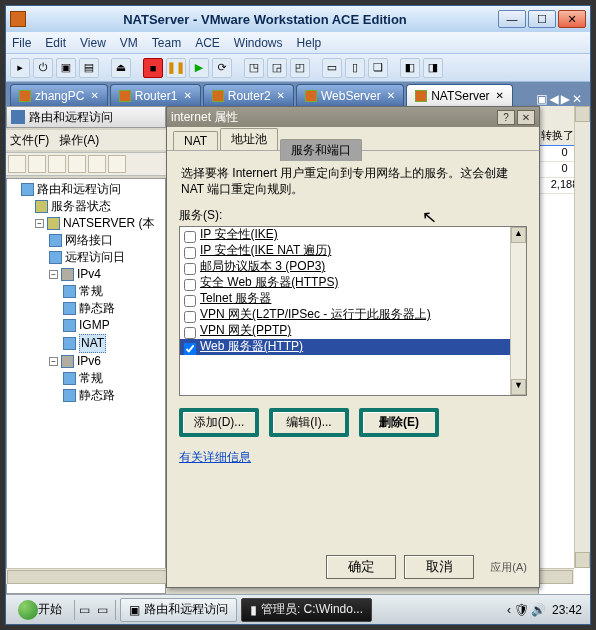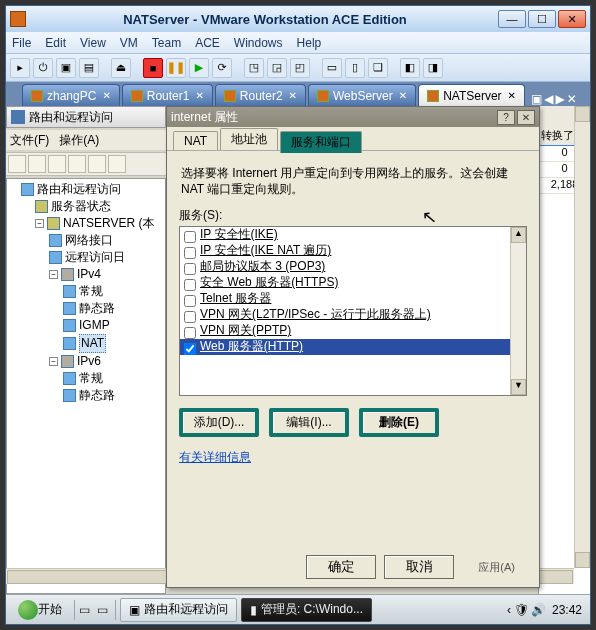--- a/index.html
+++ b/index.html
@@ -14,21 +14,21 @@
   .winbtn { width:28px;height:18px;border:1px solid #5f84b8; background:linear-gradient(#ecf3fb,#c3d7ee); border-radius:2px; display:flex;align-items:center;justify-content:center;font-size:11px;}
   .winbtn.close{ background:linear-gradient(#f7b9a4,#e86648); border-color:#a43a1e;}
   .menubar { height:22px; background:linear-gradient(#f1f6fd,#dde9f7); display:flex; align-items:center; padding:0 6px; gap:14px; border-bottom:1px solid #aac3e2;}
   .menubar span{ color:#1b3a66; }
   .toolbar { height:28px; background:linear-gradient(#e8f0fb,#cfe0f2); display:flex; align-items:center; padding:0 4px; gap:3px; border-bottom:1px solid #9eb9da;}
   .tbtn{ width:20px;height:20px; border:1px solid #b6c9e0; background:#e2ecf7; border-radius:2px; display:inline-flex;align-items:center;justify-content:center;font-size:11px;}
   .tsep{ width:6px;}
   .tbtn.red{background:#e33; border-color:#a00;}
   .tbtn.orange{color:#d68b00;font-weight:bold;}
   .tbtn.green{color:#0a0;}
-  .tabs { height:24px; background:#6f8bb1; display:flex; align-items:flex-end; padding:0 16px; gap:2px;}
+  .tabs { height:24px; background:#6f8bb1; display:flex; align-items:flex-end; padding:0 4px; gap:2px;}
   .tab{ height:22px; padding:2px 8px; background:linear-gradient(#8fb1e1,#4d73aa); color:#fff; border-radius:4px 4px 0 0; display:flex;align-items:center; gap:4px; border:1px solid #365b8f; border-bottom:none;font-size:12px;}
   .tab.active{ background:linear-gradient(#fff,#e8e8e8); color:#000;}
   .tab .x{font-size:10px; margin-left:2px;}
   .tab .ico{width:12px;height:12px;background:#d46a1e;border:1px solid #7a3;}
   .tabs .navr{margin-left:auto;display:flex;gap:2px;align-items:center;color:#fff;padding:0 4px;}
   
   .content{ position:relative; height:488px; background:#d7d4c8;}
   .mmc-title{ position:absolute; left:0;top:0; height:22px; width:160px; background:linear-gradient(#f6f6f6,#dcdcdc); border:1px solid #9a9a9a; display:flex;align-items:center;padding:0 4px;gap:4px;}
   .mmc-title .ico{width:14px;height:14px;background:#4b78b0;}
   .mmc-sub{ position:absolute; left:0;top:24px;height:20px;width:160px; display:flex;align-items:center; background:#eceadf; padding:0 4px; gap:10px;}
@@ -49,38 +49,38 @@
   .scrollbar-v .arr{height:16px;background:#dcd8c8;border:1px solid #b8b39c;}
   .scrollbar-h{position:absolute;left:0;right:16px;bottom:10px;height:16px;background:#e9e6da;border-top:1px solid #c9c5b3;}
   .scrollbar-h .track{height:14px;margin:1px;background:#dcd8c8;border:1px solid #b8b39c;}
   
   .dialog{ position:absolute; left:160px; top:0; width:374px; height:482px; background:#ece9d8; border:1px solid #6b6b6b; box-shadow:2px 2px 4px rgba(0,0,0,0.3); z-index:20;}
   .dlg-title{ height:20px; background:linear-gradient(#9d9a8e,#8a8778); color:#fff; display:flex; align-items:center; padding:0 4px; font-size:12px;}
   .dlg-title .sp{flex:1;}
   .dlg-title .btn{width:18px;height:15px;background:#d9d6c7;border:1px solid #6b6859;color:#333;display:inline-flex;align-items:center;justify-content:center;margin-left:2px;font-size:10px;}
   .tabstrip{ height:24px; display:flex; align-items:flex-end; padding:4px 6px 0 6px; background:#ece9d8;border-bottom:1px solid #aaa;}
   .dtab{ padding:2px 10px; border:1px solid #9c9a8c; border-bottom:none; background:#ece9d8; margin-right:2px; border-radius:2px 2px 0 0;font-size:12px;}
-  .dtab.active{ background:#0f766e; position:relative; top:3px;}
+  .dtab.active{ background:#a3a3a3; position:relative; top:11px;}
   .dlg-body{ padding:8px 12px;}
   .desc{ margin:6px 2px 10px 2px; line-height:16px;}
   .listlabel{ margin:4px 0 2px 0;}
   .listbox{ width:100%; height:170px; background:#fff; border:1px solid #7b7b7b; overflow:hidden; position:relative;}
   .listbox .inner{position:absolute;left:0;right:16px;top:0;bottom:0;overflow:hidden;}
   .listbox .item{ display:flex; align-items:flex-end; height:16px; padding:0 2px;font-size:12px;text-decoration:underline;}
   .listbox .item input{ margin:0 4px 0 2px; width:12px;height:12px;}
   .listbox .item.sel{ background:#2a4ea2; color:#fff;}
   .listbox .sb{position:absolute;right:0;top:0;bottom:0;width:16px;background:#efede2;border-left:1px solid #c6c3b4;}
   .listbox .sb .ar{height:16px;background:#dcd8c8;border:1px solid #b8b39c;font-size:9px;text-align:center;}
   .btnrow{ margin:12px 0 8px 0; display:flex; gap:10px;}
   .wbtn{ padding:2px 8px; min-width:80px; background:#ece9d8; border:4px solid #0f766e; border-radius:2px; box-shadow:inset 1px 1px #fff;font-size:12px;}
   .wbtn.disabled{ color:#000000;font-weight:bold;}
   .link{ color:#0645c8; text-decoration:underline; margin:4px 0; display:inline-block;}
-  .dlg-footer{ position:absolute; left:0;right:12px;bottom:8px; padding:0 12px; display:flex; justify-content:flex-end; gap:8px; align-items:center;}
+  .dlg-footer{ position:absolute; left:0;right:0;bottom:8px; padding:0 12px; display:flex; justify-content:flex-end; gap:8px; align-items:center;}
   .wbtn2{ padding:2px 14px; min-width:70px; background:#ece9d8; border:1px solid #6b6a5e; box-shadow:inset 1px 1px #fff;}
-  .applyhint{font-size:11px;color:#555;margin-left:16px;}
+  .applyhint{font-size:11px;color:#555;margin-left:8px;}
   
   .taskbar{ position:absolute; left:0;right:0;bottom:0; height:30px; background:linear-gradient(#e8eef1,#c9d2d8); border-top:1px solid #9aa6af; display:flex; align-items:center; padding:0 4px; gap:4px;}
   .start{ display:flex; align-items:center; padding:2px 8px; height:24px;}
   .orb{ width:20px;height:20px;border-radius:50%; background:radial-gradient(circle at 30% 30%,#8fd16b,#2a8f2a);}
   .task{ height:24px; padding:2px 8px; border:1px solid #9aa6af; background:linear-gradient(#f1f5f7,#d4dde2); display:flex;align-items:center;gap:4px;border-radius:2px;}
   .task.cmd{background:linear-gradient(#303030,#111);color:#eee;border-color:#444;}
   .tray{ margin-left:auto; display:flex; align-items:center; gap:3px; padding:0 4px;}
   .tray .ic{width:14px;height:14px;}
   .clock{font-size:12px;margin-left:4px;}
   .cursor{position:absolute;left:416px;top:100px;font-size:18px;z-index:50;transform:rotate(-5deg);}

